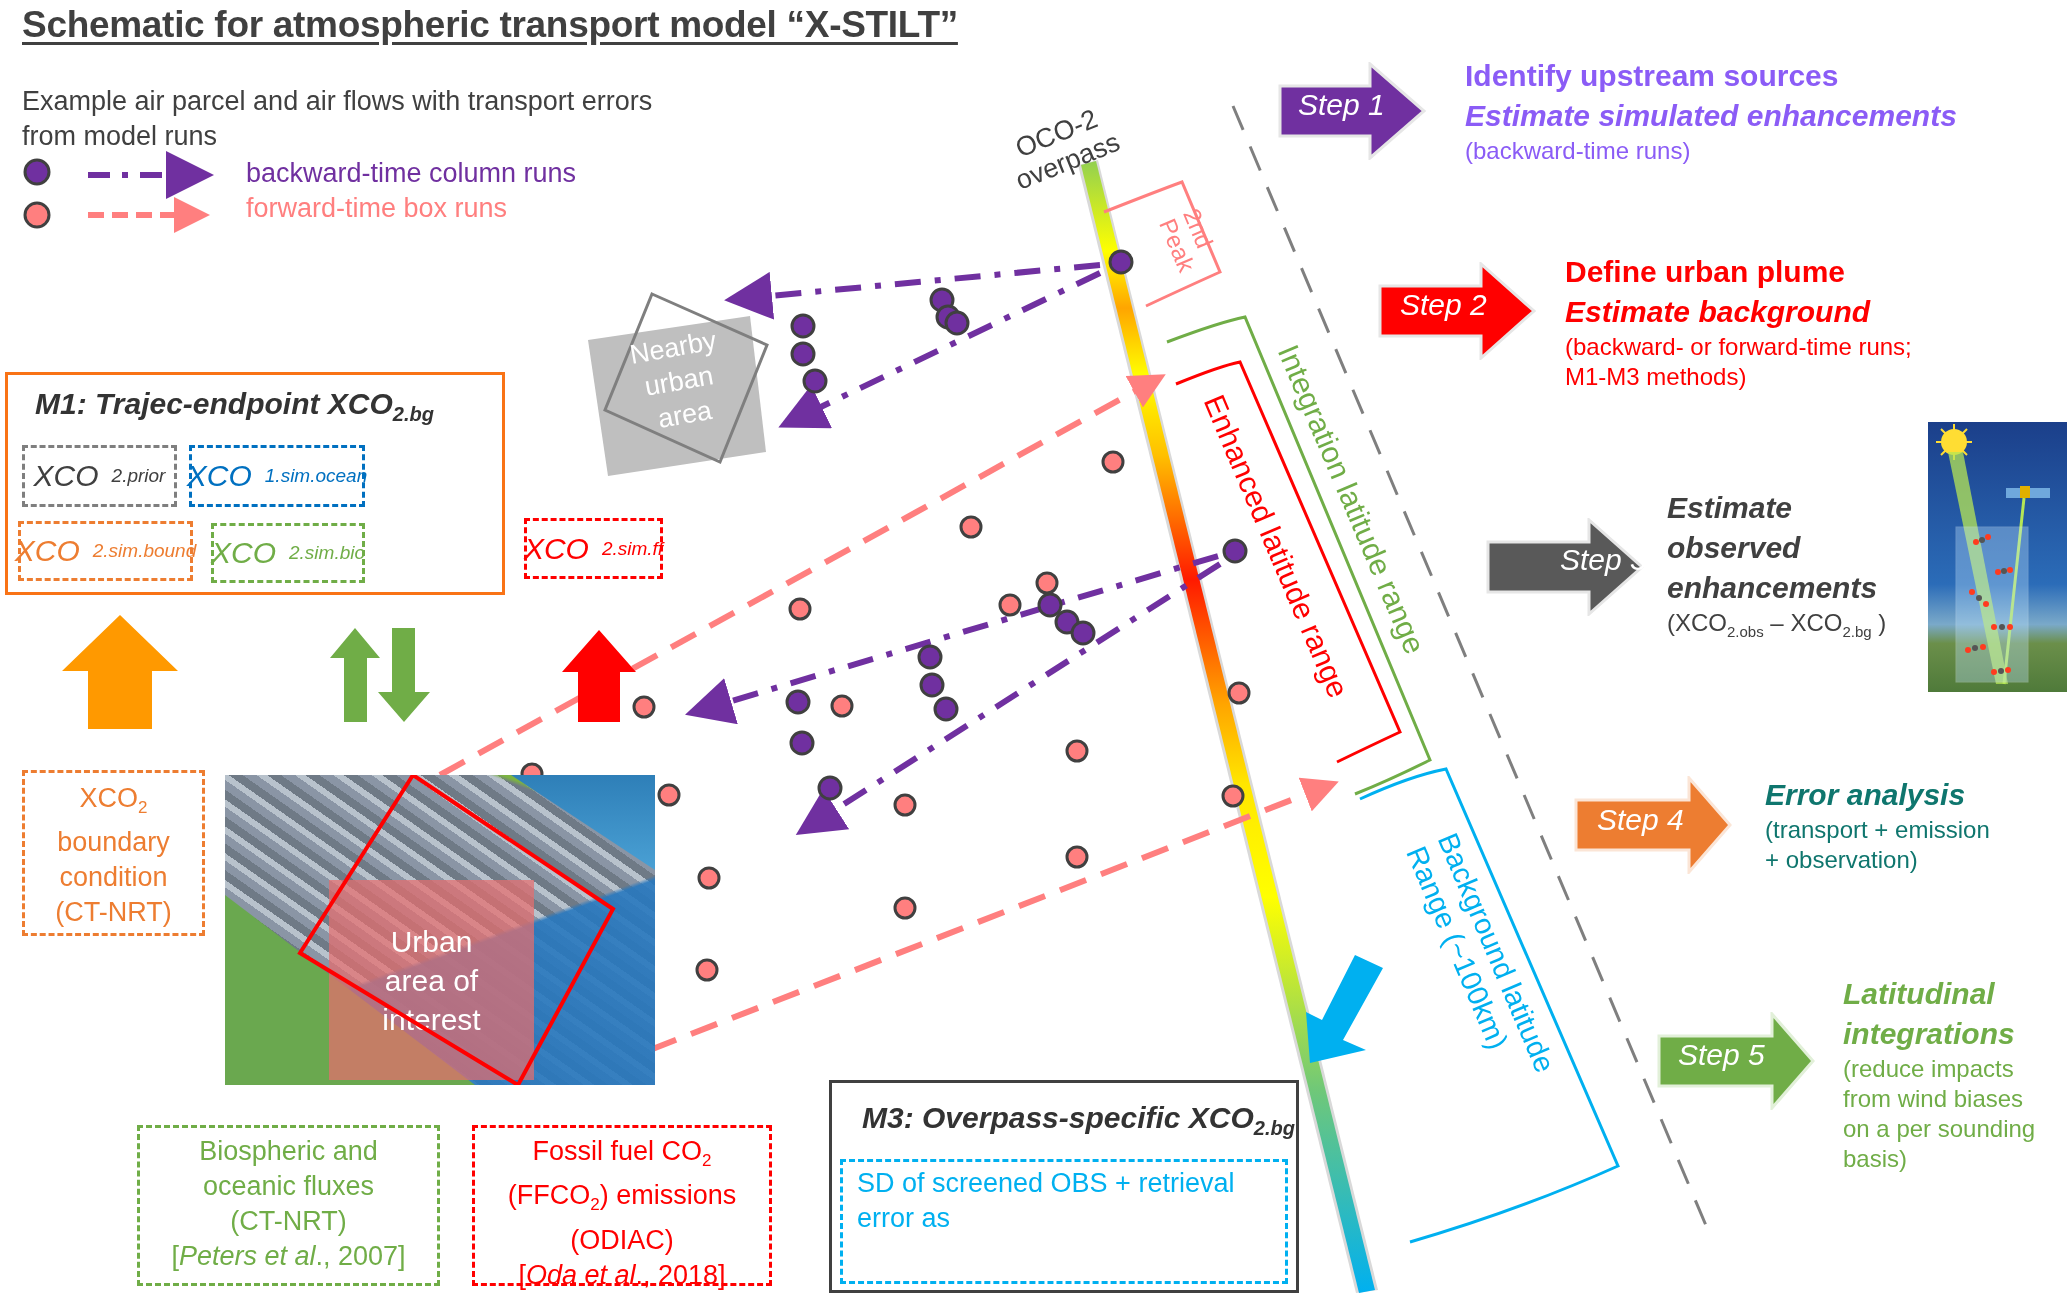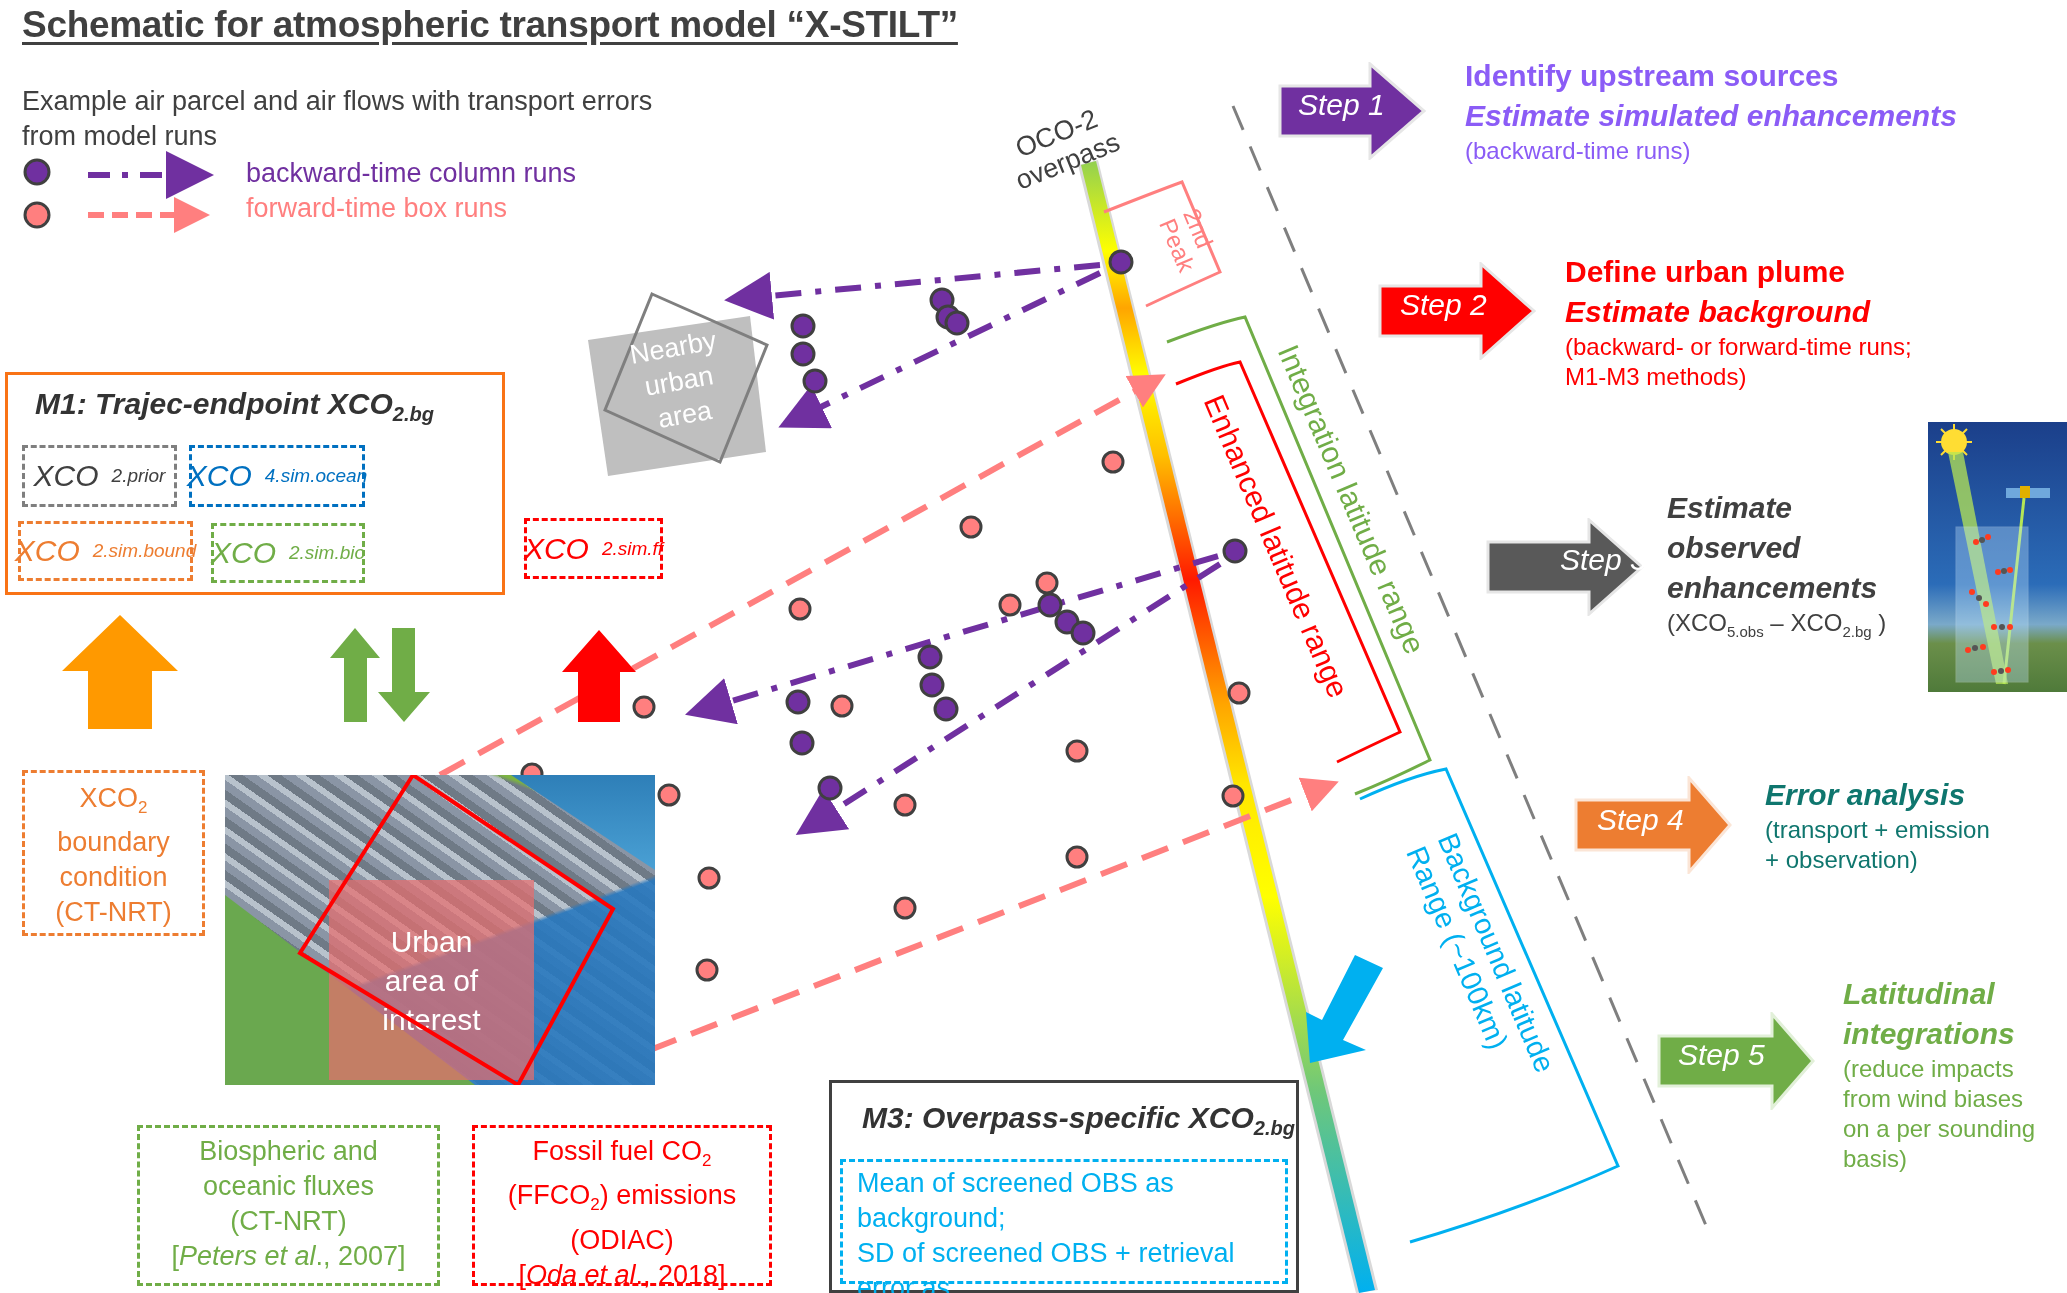--- a/index.html
+++ b/index.html
@@ -156,21 +156,21 @@
 <div class="abs legend-label salmon" style="left:246px;top:193px">forward-time box runs</div>
 
 <div class="box m1">
   <div class="m1-title"><span>M1: Trajec-endpoint XCO</span><sub>2.bg</sub></div>
   <div class="dash" style="left:14px;top:70px;width:155px;height:62px;border-color:#7f7f7f;color:#404040">
       <span>XCO</span>
       <sub>2.prior</sub>
     </div>
   <div class="dash" style="left:181px;top:70px;width:176px;height:62px;border-color:#0070c0;color:#0070c0">
       <span>XCO</span>
-      <sub>4.sim.ocean</sub>
+      <sub>1.sim.ocean</sub>
     </div>
   <div class="dash" style="left:10px;top:146px;width:175px;height:60px;border-color:#ed7d31;color:#ed7d31">
       <span>XCO</span>
       <sub>2.sim.bound</sub>
     </div>
   <div class="dash" style="left:203px;top:148px;width:154px;height:60px;border-color:#70ad47;color:#70ad47">
       <span>XCO</span>
       <sub>2.sim.bio</sub>
     </div>
 </div>
@@ -242,21 +242,20 @@
 <div class="rot-label" style="left:1228px;top:390px;transform:rotate(67deg);font-size:30px;color:#ff0000">Enhanced latitude range</div>
 <div class="rot-label" style="left:1302px;top:340px;transform:rotate(67deg);font-size:30px;color:#70ad47">Integration latitude range</div>
 <div class="rot-label" style="left:1462px;top:828px;transform:rotate(67deg);font-size:29px;color:#00b0f0;line-height:34px">
   <div>Background latitude</div>
     <div>Range (~100km)</div>
 </div>
 
 <div class="box m3">
   <div class="m3-title"><span>M3: Overpass-specific XCO</span><sub>2.bg</sub></div>
   <div class="m3-inner">
-    <div>Mean of screened OBS as background;</div>
       <div>SD of screened OBS + retrieval error as</div>
   </div>
 </div>
 
 <svg class="abs" style="left:1278px;top:62px" width="150" height="98">
   <polygon points="2,24 92,24 92,2 146,49 92,96 92,74 2,74" fill="#7030a0" stroke="#e6e6e6" stroke-width="3"></polygon>
 </svg>
 <div class="step-label" style="left:1298px;top:88px">Step 1</div>
 <div class="step-text" style="left:1465px;top:56px;color:#8b5cf6">
   <div class="st-head">Identify upstream sources</div>
@@ -276,21 +275,21 @@
 </div>
 
 <svg class="abs" style="left:1486px;top:518px" width="160" height="98">
   <polygon points="2,24 103,24 103,2 156,49 103,96 103,74 2,74" fill="#595959" stroke="#e6e6e6" stroke-width="3"></polygon>
 </svg>
 <div class="step-label" style="left:1560px;top:543px">Step 3</div>
 <div class="step-text" style="left:1667px;top:488px;color:#404040">
   <div class="st-head" style="font-style:italic">Estimate</div>
   <div class="st-head" style="font-style:italic">observed</div>
   <div class="st-head" style="font-style:italic">enhancements</div>
-  <div class="st-sub"><span>(XCO</span><sub>5.obs</sub><span> – XCO</span><sub>2.bg</sub><span> )</span></div>
+  <div class="st-sub"><span>(XCO</span><sub>2.obs</sub><span> – XCO</span><sub>2.bg</sub><span> )</span></div>
 </div>
 <div class="box sat-img">
   <svg width="139" height="270">
     <circle cx="26" cy="20" r="13" fill="#ffdd33"></circle>
     <g stroke="#ffdd33" stroke-width="2">
         <line x1="26" y1="2" x2="26" y2="38"></line>
         <line x1="8" y1="20" x2="44" y2="20"></line>
         <line x1="13" y1="7" x2="39" y2="33"></line>
         <line x1="39" y1="7" x2="13" y2="33"></line>
       </g>

